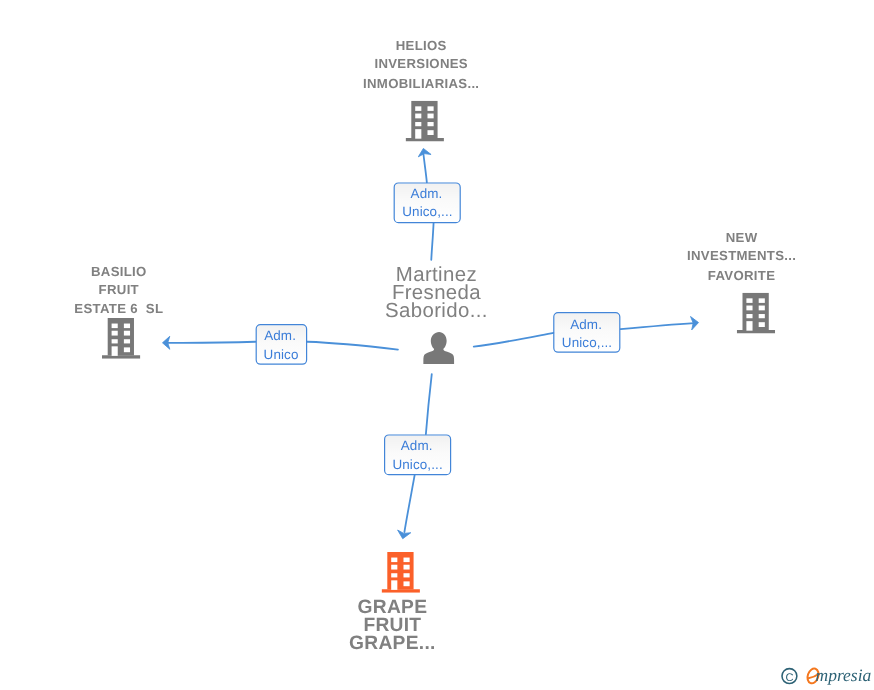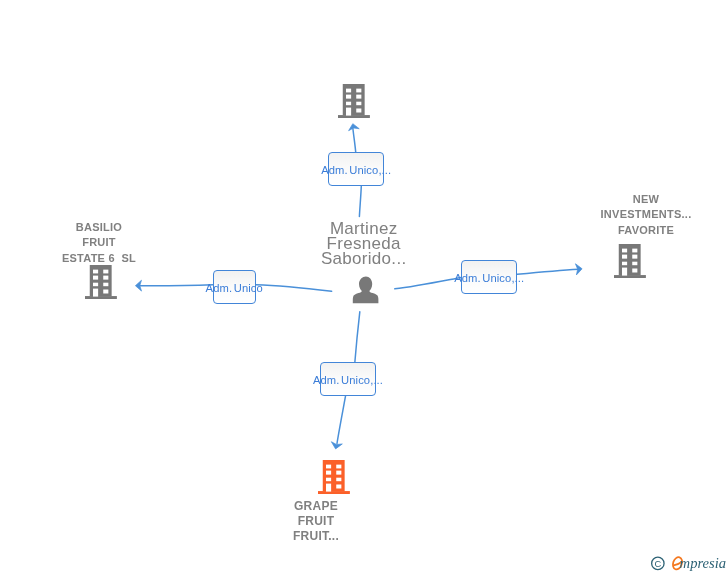--- a/index.html
+++ b/index.html
@@ -17,21 +17,21 @@
     white-space:pre;letter-spacing:0.25px;
   }
   .node-label.person{font-weight:normal;font-size:17px;line-height:15.2px;letter-spacing:0.3px;}
   .node-icon{position:absolute;}
   .node-label span{display:block;}
   .edge-label{
     position:absolute;border:1.9px solid #4285d8;border-radius:4px;
     background:linear-gradient(to bottom,#f1f1f1 0%,#fafafa 45%,#ffffff 100%);color:#3b7dd8;font-size:11.2px;line-height:15.3px;
     text-align:center;box-sizing:border-box;white-space:pre-line;
     letter-spacing:0.1px;
-    display:flex;flex-direction:row;align-items:center;justify-content:center;
+    display:flex;flex-direction:column;align-items:center;justify-content:center;
     padding-top:3.1px;
   }
   .edge-label .l1{display:block;margin-right:1.6px;}
   .edge-label .l2{display:block;}
   .logo{position:absolute;display:flex;align-items:baseline;}
 </style>
 </head>
 <body>
 
 <div id="stage">
@@ -48,20 +48,21 @@
       <path d="M345.5,396.2 C343.2,409 338.6,433 337.0,443.5"></path>
     </g>
     <g fill="#4a90d9" stroke="#4a90d9" stroke-width="0.7" stroke-linejoin="round">
       <path d="M352.80,123.70 L359.22,128.72 L353.60,128.02 L348.60,130.68 Z"></path>
       <path d="M135.40,285.70 L141.47,280.27 L139.79,285.68 L141.53,291.07 Z"></path>
       <path d="M582.10,268.80 L576.41,274.92 L577.65,269.19 L575.44,263.76 Z"></path>
       <path d="M335.60,448.90 L331.35,441.71 L336.49,444.53 L342.32,443.94 Z"></path>
     </g>
   </svg>
 
+  <div class="node-label" style="left:281px;top:32px;width:140px;"><span>HELIOS</span><span>INVERSIONES</span><span>INMOBILIARIAS...</span></div>
   <svg class="node-icon" style="left:337.5px;top:84.0px;" width="32" height="34" viewBox="0 0 32 34">
     <g fill="#787878">
       <path d="M4.75,0 H26.65 V31.3 H4.75 Z"></path>
       <path d="M0,31.06 H31.9 V33.98 H0 Z"></path>
     </g>
     <g fill="#ffffff">
       <rect x="8.0" y="4.62" width="5.12" height="3.8"></rect>
         <rect x="18.24" y="4.62" width="5.12" height="3.8"></rect>
       <rect x="8.0" y="10.61" width="5.12" height="4.02"></rect>
         <rect x="18.24" y="10.61" width="5.12" height="4.02"></rect>
@@ -83,21 +84,21 @@
         <rect x="18.24" y="4.62" width="5.12" height="3.8"></rect>
       <rect x="8.0" y="10.61" width="5.12" height="4.02"></rect>
         <rect x="18.24" y="10.61" width="5.12" height="4.02"></rect>
       <rect x="8.0" y="17.69" width="5.12" height="3.51"></rect>
         <rect x="18.24" y="17.69" width="5.12" height="3.51"></rect>
       <rect x="8.0" y="23.61" width="5.12" height="7.96"></rect>
         <rect x="18.24" y="24.49" width="5.12" height="4.01"></rect>
     </g>
   </svg>
 
-  <div class="node-label" style="left:576px;top:192px;width:140px;"><span>NEW</span><span>INVESTMENTS...</span><span>FAVORITE</span></div>
+  <div class="node-label" style="left:548px;top:192px;width:140px;"><span>NEW</span><span>INVESTMENTS...</span><span>FAVORITE</span></div>
   <svg class="node-icon" style="left:614.0px;top:244.3px;" width="32" height="34" viewBox="0 0 32 34">
     <g fill="#787878">
       <path d="M4.75,0 H26.65 V31.3 H4.75 Z"></path>
       <path d="M0,31.06 H31.9 V33.98 H0 Z"></path>
     </g>
     <g fill="#ffffff">
       <rect x="8.0" y="4.62" width="5.12" height="3.8"></rect>
         <rect x="18.24" y="4.62" width="5.12" height="3.8"></rect>
       <rect x="8.0" y="10.61" width="5.12" height="4.02"></rect>
         <rect x="18.24" y="10.61" width="5.12" height="4.02"></rect>
@@ -117,21 +118,21 @@
       <rect x="8.0" y="4.62" width="5.12" height="3.8"></rect>
         <rect x="18.24" y="4.62" width="5.12" height="3.8"></rect>
       <rect x="8.0" y="10.61" width="5.12" height="4.02"></rect>
         <rect x="18.24" y="10.61" width="5.12" height="4.02"></rect>
       <rect x="8.0" y="17.69" width="5.12" height="3.51"></rect>
         <rect x="18.24" y="17.69" width="5.12" height="3.51"></rect>
       <rect x="8.0" y="23.61" width="5.12" height="7.96"></rect>
         <rect x="18.24" y="24.49" width="5.12" height="4.01"></rect>
     </g>
   </svg>
-  <div class="node-label" style="left:246px;top:498.5px;width:140px;font-size:12px;line-height:15px;"><span>GRAPE</span><span>FRUIT</span><span>FRUIT...</span></div>
+  <div class="node-label" style="left:257px;top:498.5px;width:140px;font-size:16px;line-height:15px;"><span>GRAPE</span><span>FRUIT</span><span>GRAPE...</span></div>
 
   <div class="node-label person" style="left:293.7px;top:221px;width:140px;"><span>Martinez</span><span>Fresneda</span><span>Saborido...</span></div>
   <svg class="node-icon" style="left:352px;top:275.5px;" width="28" height="29" viewBox="0 0 28 29">
     <path fill="#787878" d="M13.9,0.6 C17.35,0.6 20.2,3.8 20.2,7.9 C20.2,11.5 18.3,14.1 17.5,14.7 L17.5,15.2 C17.5,15.9 18.6,16.4 20.7,17.1 C24.0,18.2 25.7,19.1 26.1,20.9 C26.35,22.0 26.4,22.9 26.4,24.2 L26.4,27.3 L0.8,27.3 L0.8,24.2 C0.8,22.9 0.85,22.0 1.1,20.9 C1.5,19.1 3.2,18.2 6.5,17.1 C8.6,16.4 9.7,15.9 9.7,15.2 L9.7,14.7 C8.9,14.1 7.0,11.5 7.0,7.9 C7.0,3.8 10.45,0.6 13.9,0.6 Z"></path>
   </svg>
 
   <div class="edge-label" style="left:328px;top:151.8px;width:56.4px;height:34.2px;">
     <span class="l1">Adm.</span>
     <span class="l2">Unico,...</span>
   </div>

